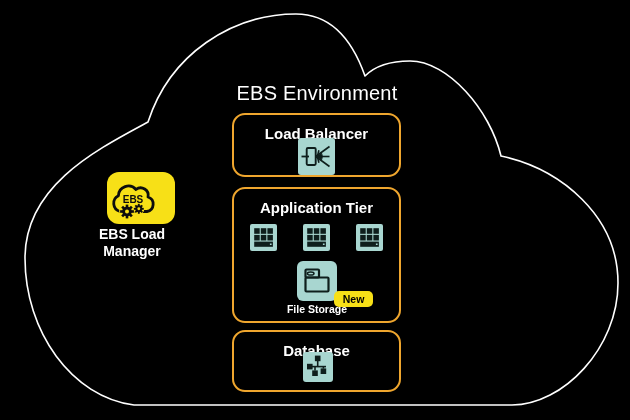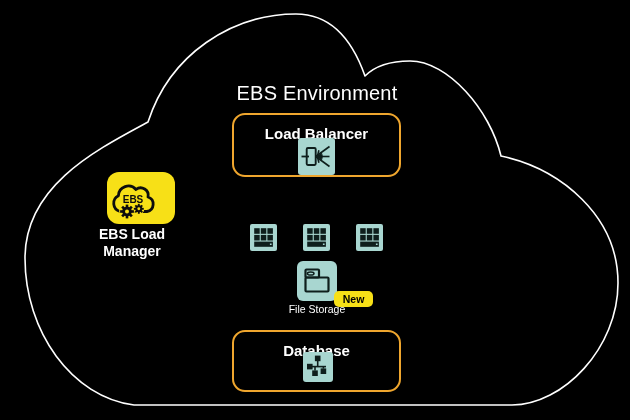--- a/index.html
+++ b/index.html
@@ -26,21 +26,21 @@
 
   .icon-teal{background:var(--teal);}
   .lb-icon{left:298px;top:138px;width:37px;height:37px;border-radius:3px;}
   .servers-row{left:232px;top:224px;width:169px;display:flex;justify-content:center;gap:26px;}
   .server-icon{width:27px;height:27px;background:var(--teal);border-radius:2px;}
   .fs-icon{left:297px;top:261px;width:40px;height:40px;border-radius:6px;z-index:1;}
   .new-badge{left:334px;top:263px;width:39px;height:16px;background:var(--yellow);
     color:#000;font-size:10.5px;font-weight:700;border-radius:5px;display:flex;
     align-items:center;justify-content:center;z-index:2;margin-top:28px;}
   .fs-label{left:262px;top:303px;width:110px;text-align:center;color:var(--text);
-    font-size:10.5px;font-weight:400;}
+    font-size:10.5px;font-weight:700;}
   .db-icon{left:303px;top:352px;width:30px;height:30px;border-radius:3px;}
 
   .cm-icon{left:107px;top:172px;width:68px;height:52px;background:var(--yellow);border-radius:12px;}
   .cm-label{left:82px;top:226px;width:100px;text-align:center;color:var(--text);
     font-weight:700;font-size:14px;line-height:1.18;}
 
   .gf{fill:var(--glyph);}
   .gs{stroke:var(--glyph);fill:none;}
   .cm-dark{fill:#0d0d0d;}
   .cm-dark-stroke{stroke:#0d0d0d;fill:none;}
@@ -124,20 +124,23 @@
       <polyline class="gs" stroke-width="1.6" points="24,15.3 20.2,18.5 24,21.7"></polyline>
       <g transform="rotate(-36 17.7 18.5)">
           <polyline class="gs" stroke-width="1.6" points="24,15.3 20.2,18.5 24,21.7"></polyline>
         </g>
       <g transform="rotate(36 17.7 18.5)">
           <polyline class="gs" stroke-width="1.6" points="24,15.3 20.2,18.5 24,21.7"></polyline>
         </g>
     </svg>
   </div>
 
+  <div class="abs tier-box app">
+    <div class="tier-label">Application Tier</div>
+  </div>
   <div class="abs servers-row">
     <div class="server-icon">
       <svg width="27" height="27" viewBox="0 0 27 27">
         <g class="gf">
           <rect x="4.2" y="4.2" width="5.5" height="5.6"></rect>
             <rect x="10.8" y="4.2" width="5.5" height="5.6"></rect>
             <rect x="17.4" y="4.2" width="5.5" height="5.6"></rect>
           <rect x="4.2" y="10.9" width="5.5" height="5.6"></rect>
             <rect x="10.8" y="10.9" width="5.5" height="5.6"></rect>
             <rect x="17.4" y="10.9" width="5.5" height="5.6"></rect>

